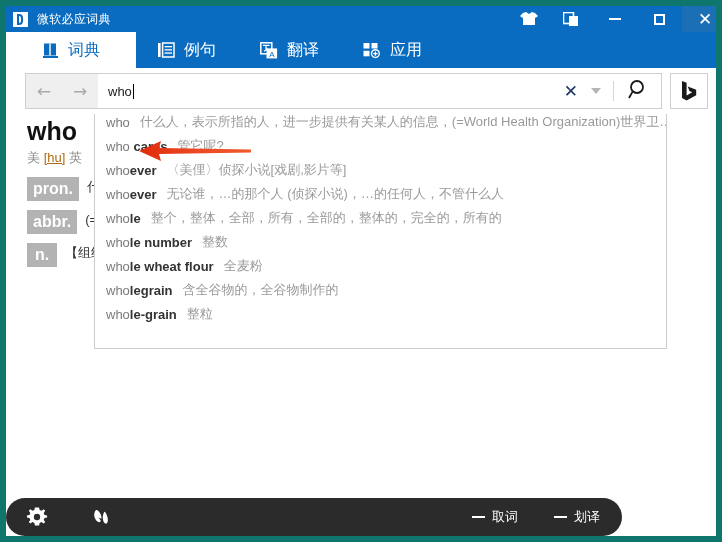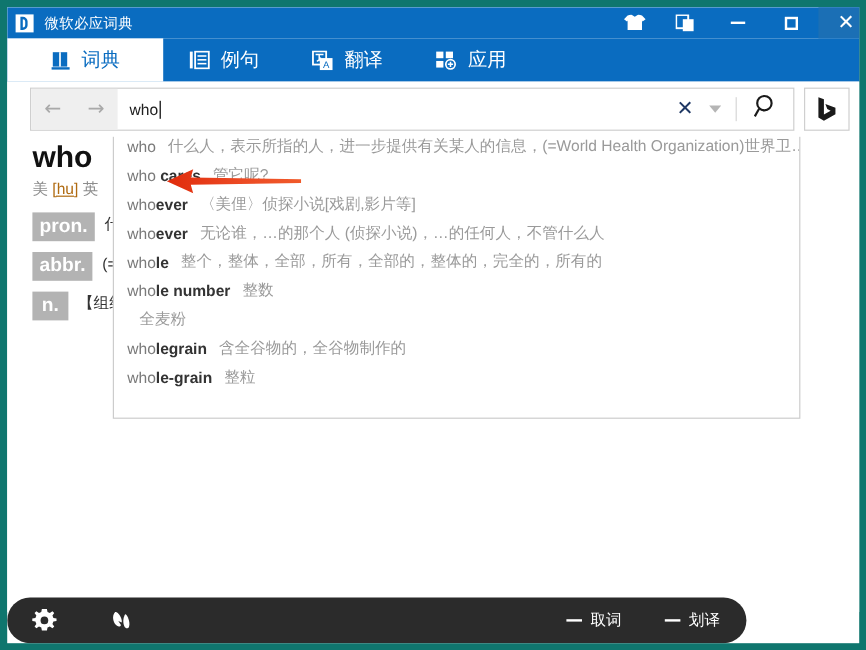--- a/index.html
+++ b/index.html
@@ -457,20 +457,21 @@
     </div>
     <div class="sugg">
       <span class="hw"><span>who</span><b>le</b></span>
       <span class="mean">整个，整体，全部，所有，全部的，整体的，完全的，所有的</span>
     </div>
     <div class="sugg">
       <span class="hw"><span>who</span><b>le number</b></span>
       <span class="mean">整数</span>
     </div>
     <div class="sugg">
+      <span class="hw"><span>who</span><b>le wheat flour</b></span>
       <span class="mean">全麦粉</span>
     </div>
     <div class="sugg">
       <span class="hw"><span>who</span><b>legrain</b></span>
       <span class="mean">含全谷物的，全谷物制作的</span>
     </div>
     <div class="sugg">
       <span class="hw"><span>who</span><b>le-grain</b></span>
       <span class="mean">整粒</span>
     </div>

